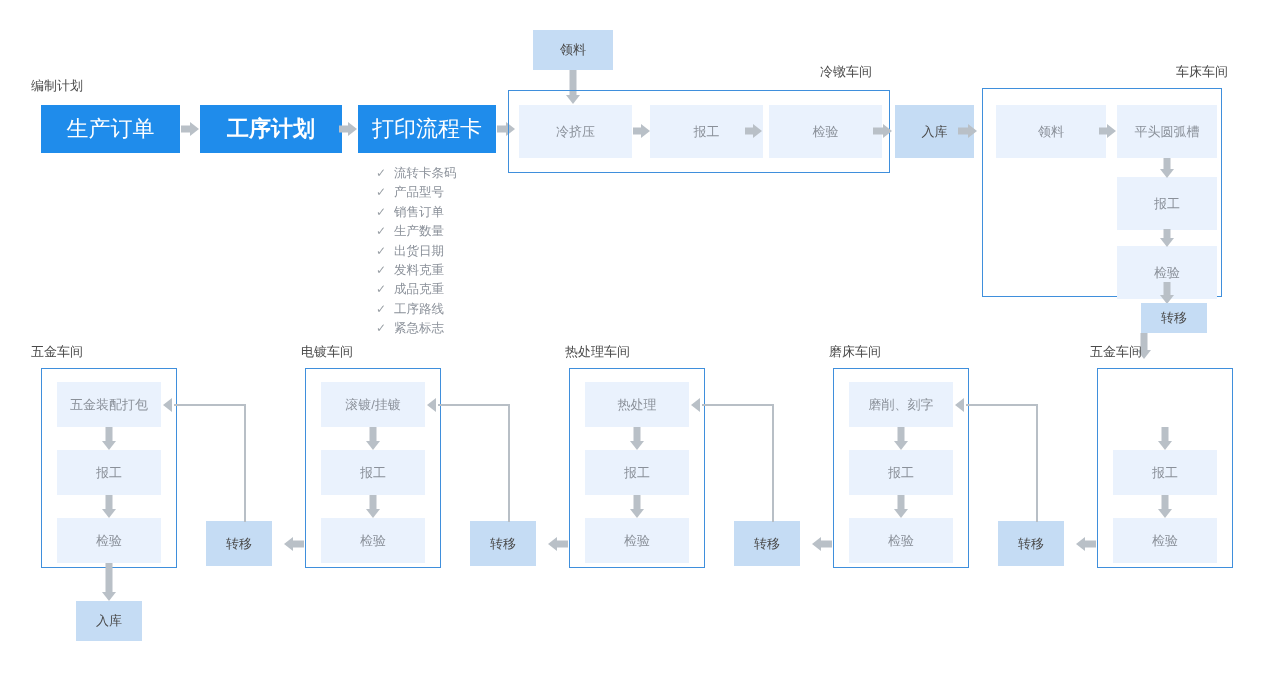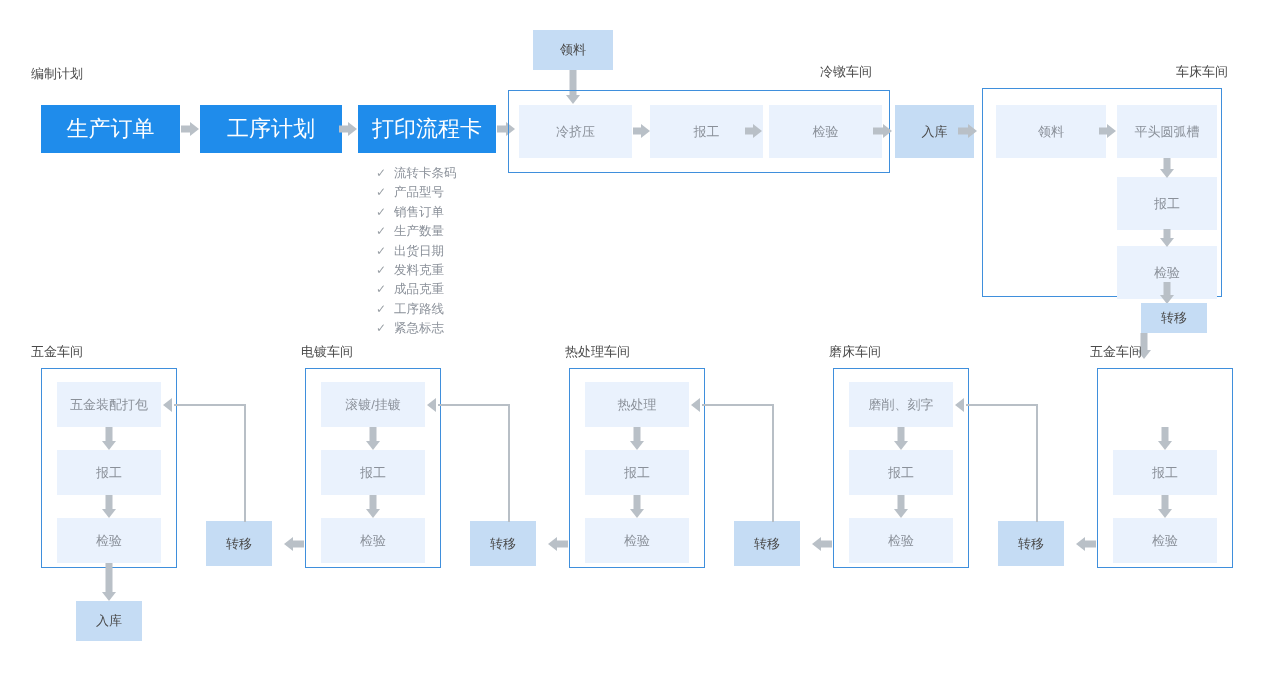--- a/index.html
+++ b/index.html
@@ -44,24 +44,24 @@
   
   .checklist{position:absolute;font-size:12.5px;color:#8a9099;line-height:19.4px;}
   .chk-row{display:flex;align-items:center;white-space:nowrap;}
   .chk-mark{color:#9aa0a6;font-size:12px;width:18px;display:inline-block;text-align:left;}
 </style>
 </head>
 <body>
 
 <div id="stage">
 
-  <div class="abs seclabel" style="left:31px;top:66px;font-family:Liberation Serif, serif;">编制计划</div>
+  <div class="abs seclabel" style="left:31px;top:78px;font-family:Liberation Serif, serif;">编制计划</div>
 
   <div class="abs bigblue" style="left:41px;top:105px;width:139px;height:48px;">生产订单</div>
-  <div class="abs bigblue" style="left:200px;top:105px;width:142px;height:48px;">工序计划</div>
+  <div class="abs bigblue" style="left:200px;top:105px;width:142px;height:48px;font-weight:bold;">工序计划</div>
   <div class="abs bigblue" style="left:358px;top:105px;width:138px;height:48px;">打印流程卡</div>
 
   <div class="abs arrow-r" style="left:181px;top:122px;width:18px;height:14px;">
     <div class="bar" style="width:10px;"></div>
       <div class="head" style="left:9px;"></div>
   </div>
   <div class="abs arrow-r" style="left:339px;top:122px;width:18px;height:14px;">
     <div class="bar" style="width:10px;"></div>
       <div class="head" style="left:9px;"></div>
   </div>

